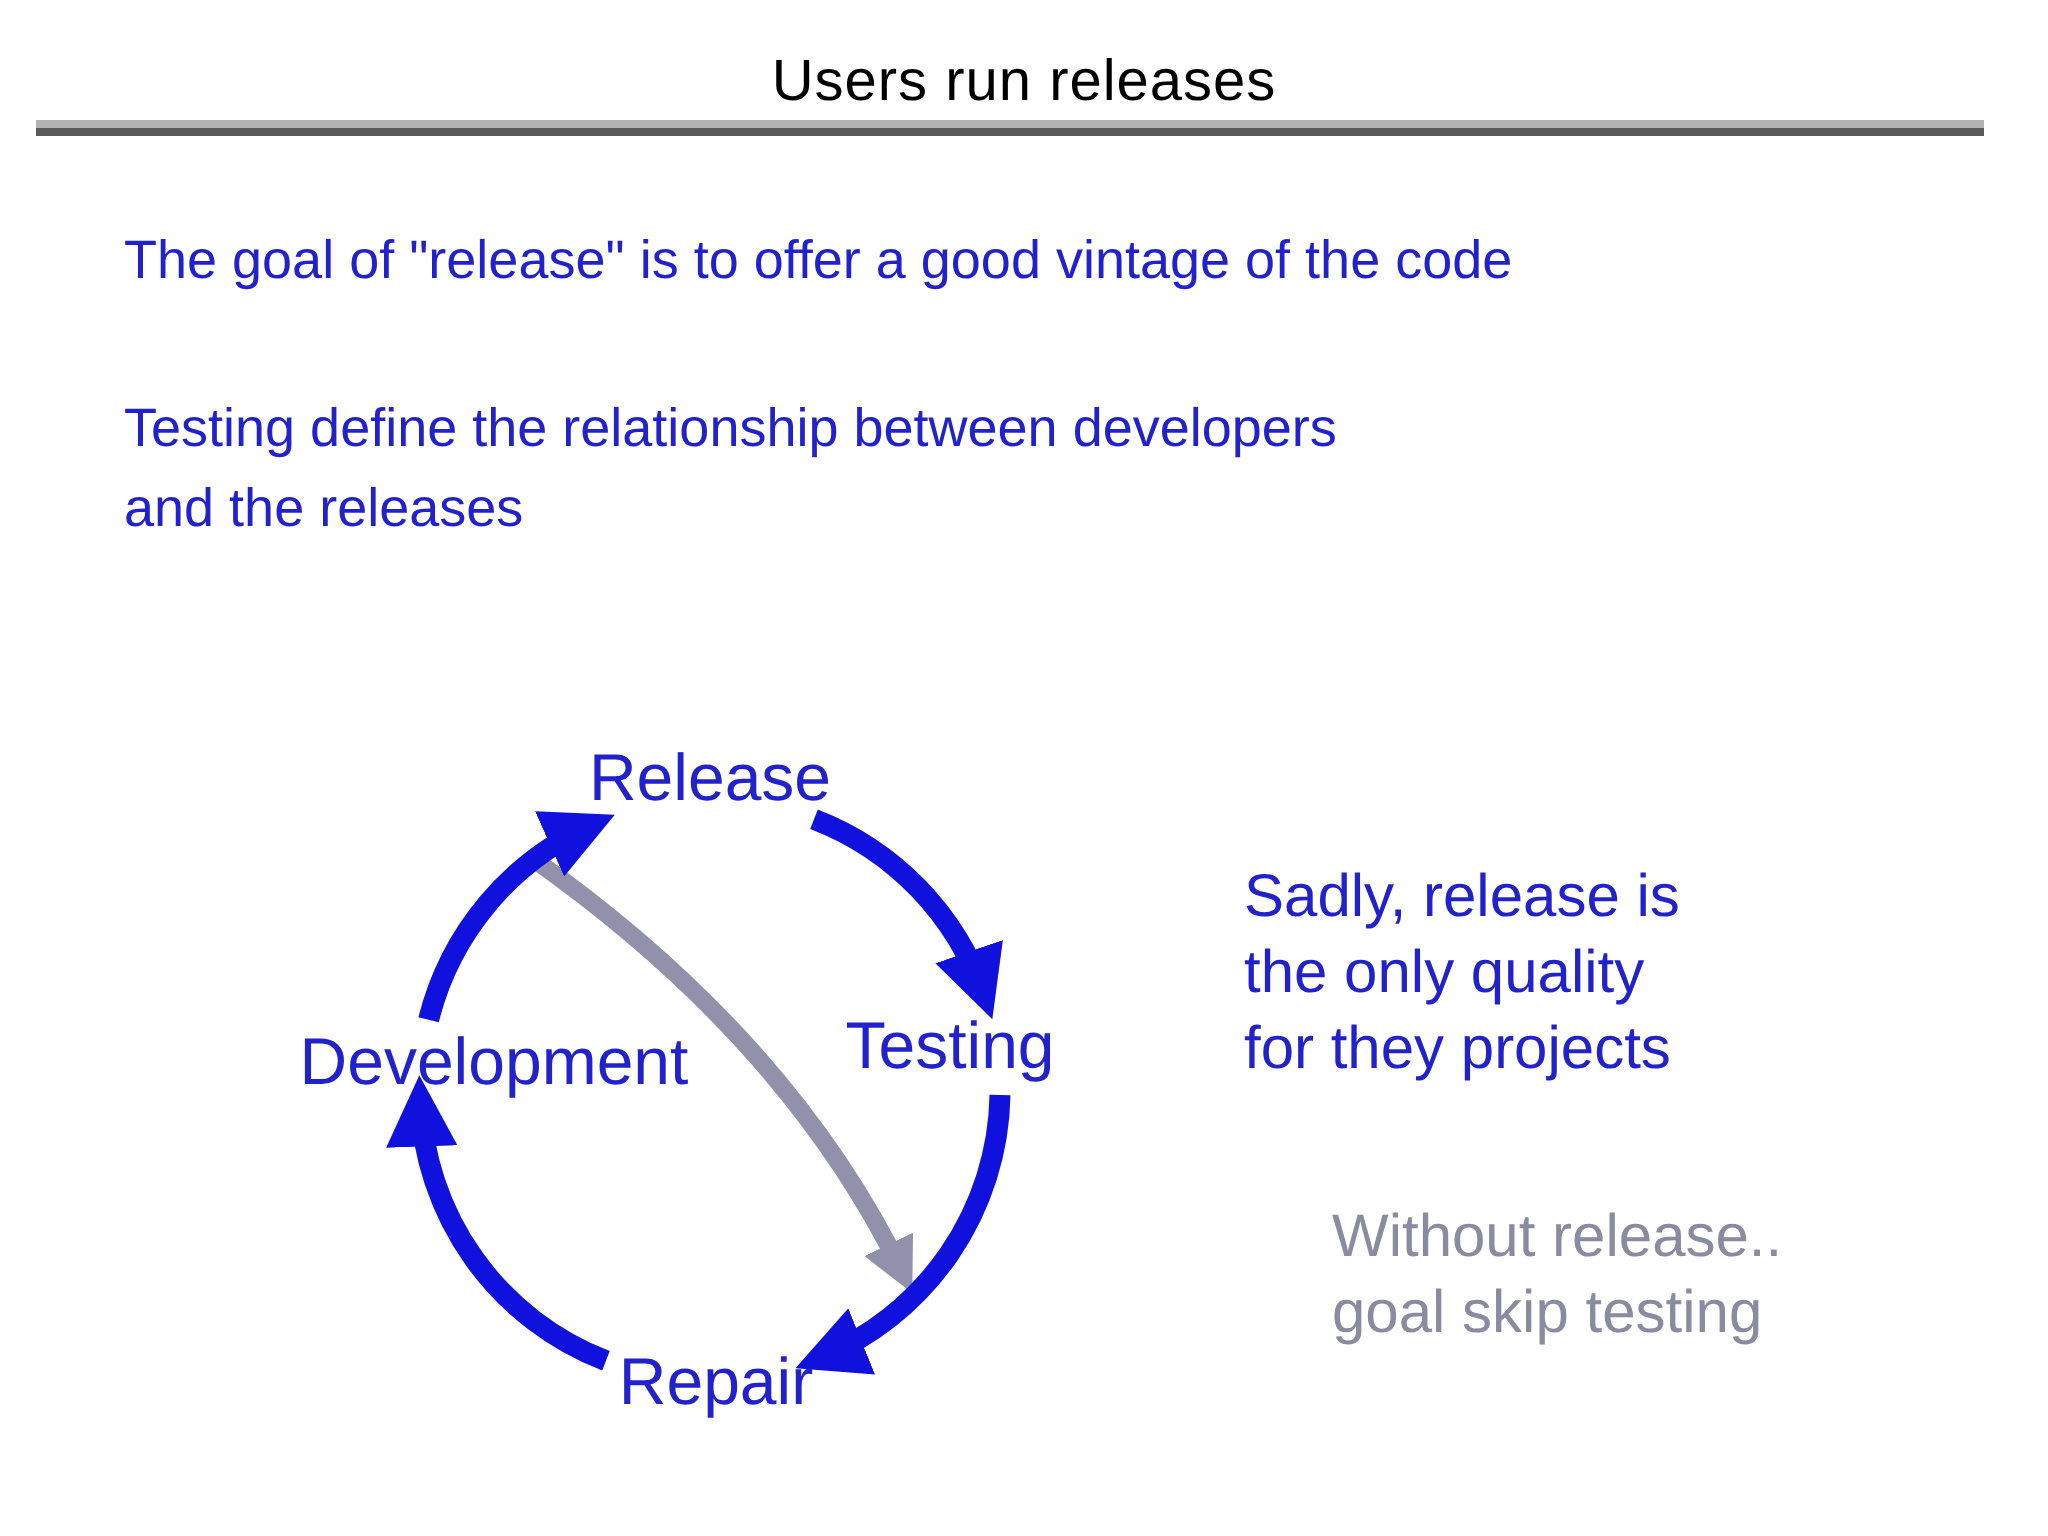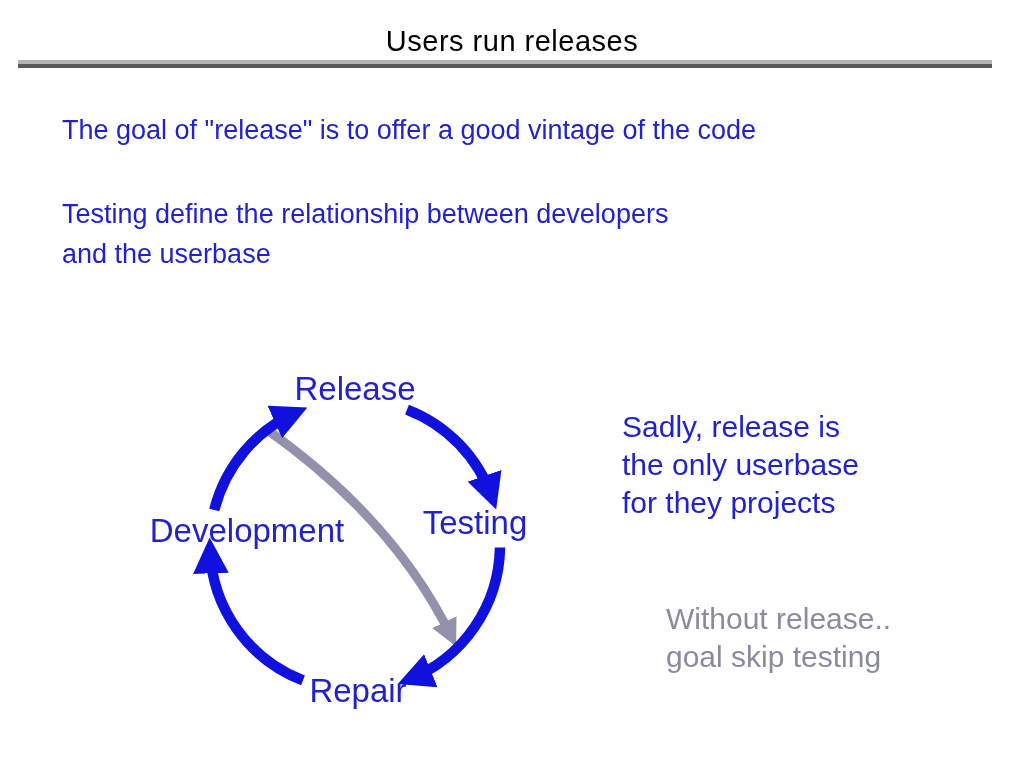--- a/index.html
+++ b/index.html
@@ -36,21 +36,21 @@
     color: var(--text-blue, #2222cc);
     font-size: 27px;
     line-height: 40px;
     white-space: nowrap;
   }
   .intro-goal { top: 110px; }
   .intro-rel { top: 194px; }
   .side-note {
     position: absolute;
     left: 622px;
-    top: 408px;
+    top: 430px;
     color: var(--text-blue, #2222cc);
     font-size: 30px;
     line-height: 38px;
     white-space: nowrap;
   }
   .gray-note {
     position: absolute;
     left: 622px;
     top: 600px;
     color: var(--muted-gray, #8a8aa0);
@@ -92,21 +92,21 @@
 
   <div class="rule">
     <div class="rule-top"></div>
     <div class="rule-bottom"></div>
   </div>
 
   <div class="intro intro-goal">The goal of "release" is to offer a good vintage of the code</div>
 
   <div class="intro intro-rel">
     <div>Testing define the relationship between developers</div>
-    <div>and the userbase</div>
+    <div>and the releases</div>
   </div>
 
   <svg class="diagram" viewBox="0 0 420 375" xmlns="http://www.w3.org/2000/svg">
     <defs>
       <marker id="mBlue" viewBox="0 0 10 10" refX="6.5" refY="5" markerWidth="3.4" markerHeight="3.4" orient="auto">
         <path d="M0 0 L10 5 L0 10 z" style="fill: var(--arrow-blue, #1111dd);"></path>
       </marker>
       <marker id="mGray" viewBox="0 0 10 10" refX="6.5" refY="5" markerWidth="3" markerHeight="3" orient="auto">
         <path d="M0 0 L10 5 L0 10 z" style="fill: var(--shortcut-gray, #9191ab);"></path>
       </marker>
@@ -120,21 +120,21 @@
     <path class="arc" d="M 74.3 154.9 A 145 145 0 0 1 156 57.5" marker-end="url(#mBlue)"></path>
 
     <text class="node-label" x="215" y="45">Release</text>
     <text class="node-label" x="335" y="179">Testing</text>
     <text class="node-label" x="218" y="347">Repair</text>
     <text class="node-label" x="107" y="187">Development</text>
   </svg>
 
   <div class="side-note">
     <div>Sadly, release is</div>
-    <div>the only userbase</div>
+    <div>the only quality</div>
     <div>for they projects</div>
   </div>
 
   <div class="gray-note">
     <div>Without release..</div>
     <div>goal skip testing</div>
   </div>
 
 </div>
 

